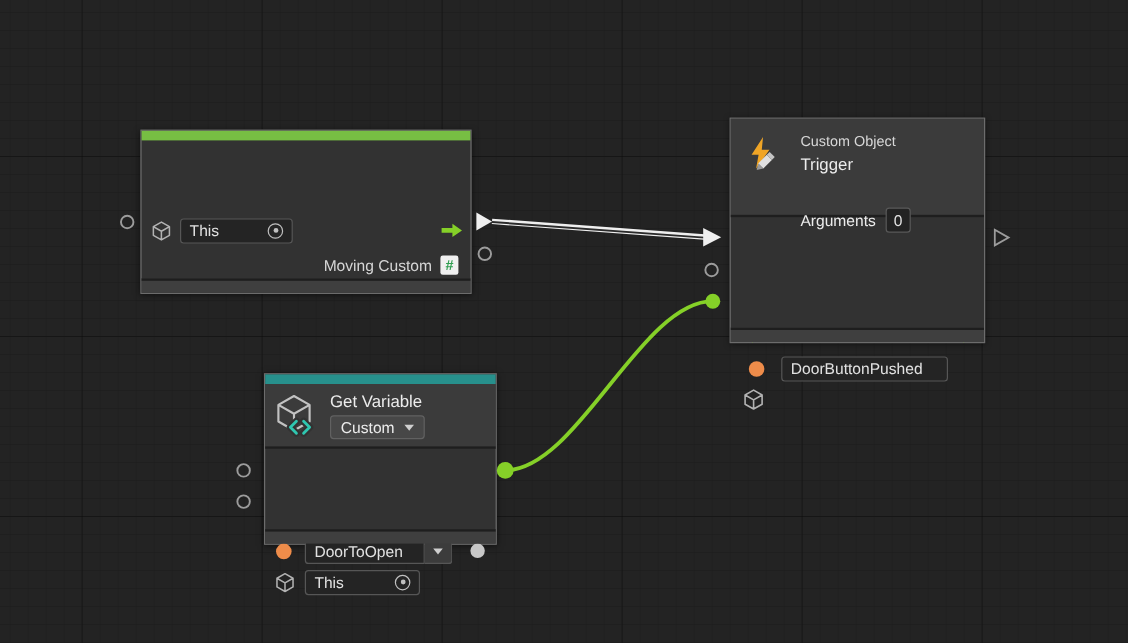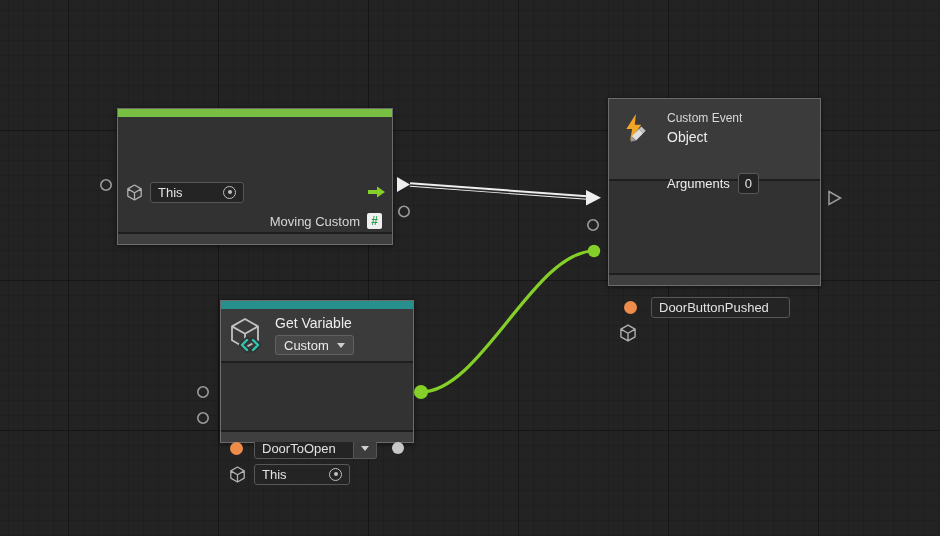--- a/index.html
+++ b/index.html
@@ -100,22 +100,22 @@
 
   <div class="node" style="left:608px;top:98px;width:213px;height:188px;">
     <div class="hdr" style="height:82px;align-items:flex-start;padding-top:12px;">
       <svg width="34" height="34" viewBox="0 0 32 32" style="margin-top:2px;">
         <path d="M14 1 L5 15 H10.5 L8.5 26 L19 11 H13 Z" style="fill:var(--icon-orange);"></path>
         <polygon points="10.2,21.8 16.9,15.1 20.9,19.1 14.2,25.8" fill="#e0e0e0"></polygon>
         <polygon points="9,27 10.2,21.8 14.2,25.8" fill="#9a9a9a"></polygon>
         <polygon points="16.9,15.1 19.2,12.8 23.2,16.8 20.9,19.1" fill="#c4c4c4"></polygon>
       </svg>
       <div class="titles" style="gap:4px;">
-        <span class="t-cat">Custom Event</span>
-        <span class="t-title">Object</span>
+        <span class="t-cat">Custom Object</span>
+        <span class="t-title">Trigger</span>
         <span style="display:flex;align-items:center;gap:8px;margin-top:24px;">
           <span class="t-title" style="font-size:13px;">Arguments</span>
           <span class="num-field">0</span>
         </span>
       </div>
     </div>
     <div class="body">
 
       <div class="row" style="left:8px;right:8px;top:92px;height:14px;">
         <svg width="19" height="14" viewBox="0 0 19 14">
@@ -136,21 +136,21 @@
 
       <div class="row" style="left:10px;top:143px;height:18px;">
         <svg width="18" height="18" viewBox="0 0 16 16">
           <path d="M8 1 L14.3 4.6 L14.3 11.4 L8 15 L1.7 11.4 L1.7 4.6 Z M1.7 4.6 L8 8.2 L14.3 4.6 M8 8.2 L8 15" fill="none" stroke="#b2b2b2" stroke-width="1.2" stroke-linejoin="round"></path>
         </svg>
       </div>
     </div>
     <div class="footer"></div>
   </div>
 
-  <div class="node" style="left:220px;top:300px;width:194px;height:143px;">
+  <div class="node" style="left:220px;top:311px;width:194px;height:143px;">
     <div class="stripe" style="background:var(--stripe-teal);"></div>
     <div class="hdr" style="height:54px;gap:10px;padding-left:8px;">
       <svg width="36" height="36" viewBox="0 0 36 36">
         <path d="M16 2 L29 9.4 L29 23.3 L16 30.7 L3 23.3 L3 9.4 Z M3 9.4 L16 16.8 L29 9.4 M16 16.8 L16 30.7" fill="none" stroke="#c2c2c2" stroke-width="1.8" stroke-linejoin="round"></path>
         <path d="M18 23 L13 28 L18 33 M24 23 L29 28 L24 33" fill="none" stroke="#323232" stroke-width="6" stroke-linecap="round" stroke-linejoin="round"></path>
         <path d="M18 23 L13 28 L18 33 M24 23 L29 28 L24 33" fill="none" stroke="var(--icon-teal)" stroke-width="2.4" stroke-linecap="round" stroke-linejoin="round"></path>
       </svg>
       <div class="titles" style="gap:4px;">
         <span class="t-title">Get Variable</span>
         <span class="dropdown">

